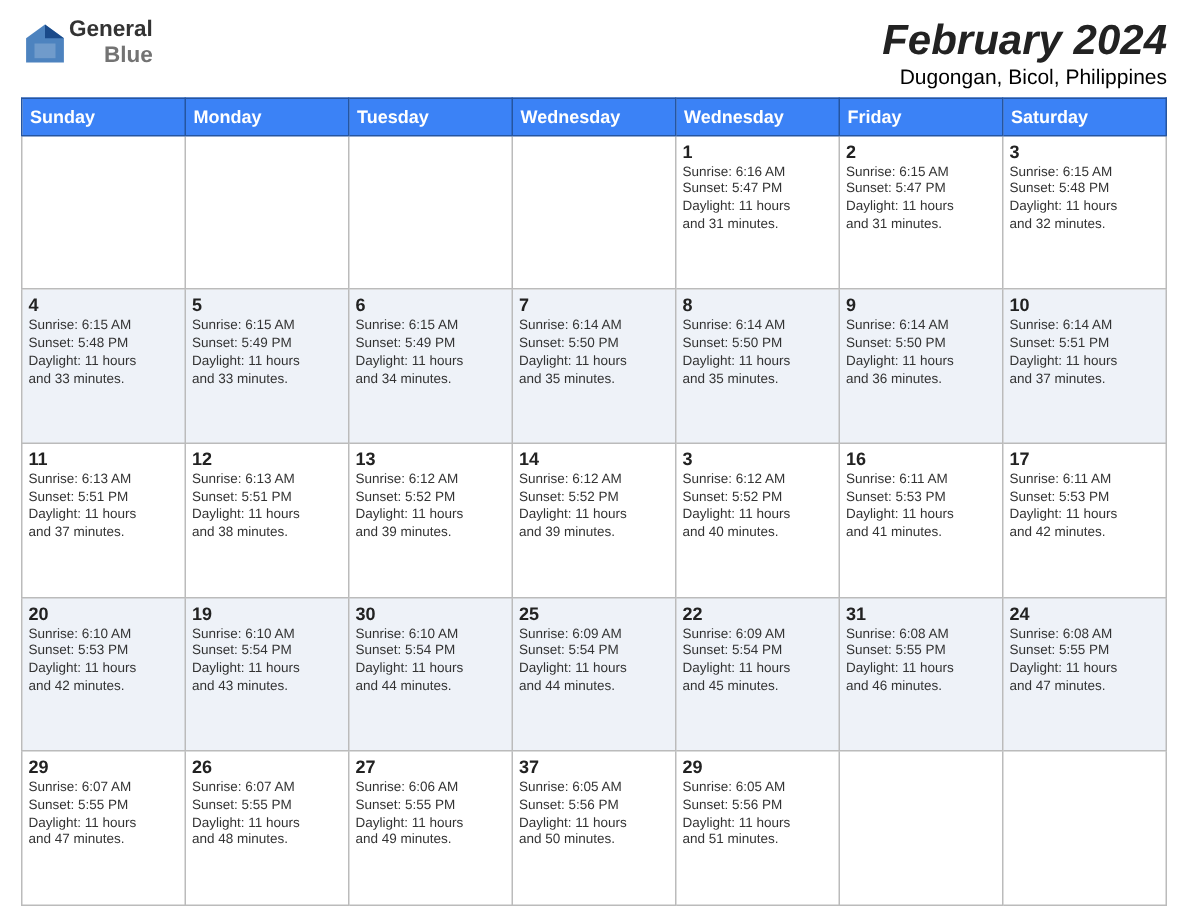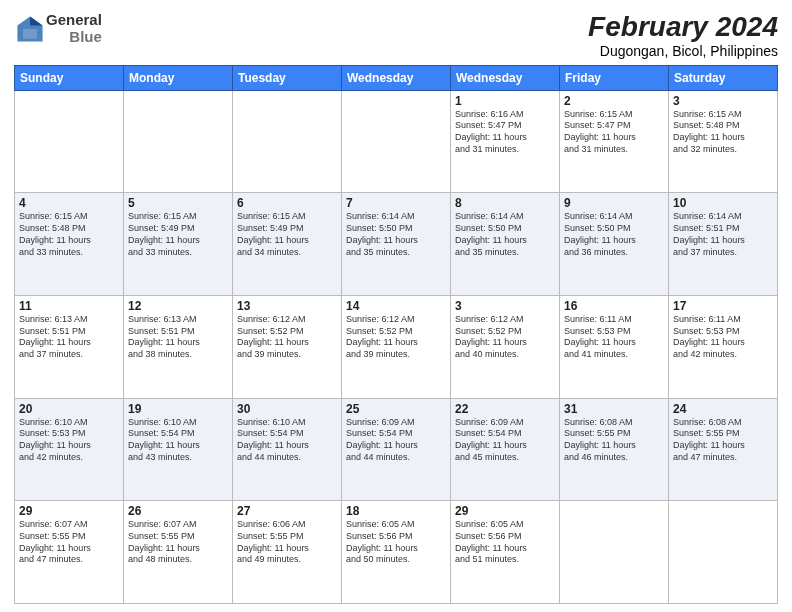--- a/index.html
+++ b/index.html
@@ -254,21 +254,21 @@
           </td>
           <td>
             <span class="day-num">26</span>
             <div class="day-info">Sunrise: 6:07 AM<br>Sunset: 5:55 PM<br>Daylight: 11 hours<br>and 48 minutes.</div>
           </td>
           <td>
             <span class="day-num">27</span>
             <div class="day-info">Sunrise: 6:06 AM<br>Sunset: 5:55 PM<br>Daylight: 11 hours<br>and 49 minutes.</div>
           </td>
           <td>
-            <span class="day-num">18</span>
+            <span class="day-num">37</span>
             <div class="day-info">Sunrise: 6:05 AM<br>Sunset: 5:56 PM<br>Daylight: 11 hours<br>and 50 minutes.</div>
           </td>
           <td>
             <span class="day-num">29</span>
             <div class="day-info">Sunrise: 6:05 AM<br>Sunset: 5:56 PM<br>Daylight: 11 hours<br>and 51 minutes.</div>
           </td>
           <td class="empty"></td>
           <td class="empty"></td>
         </tr>
       </tbody>

